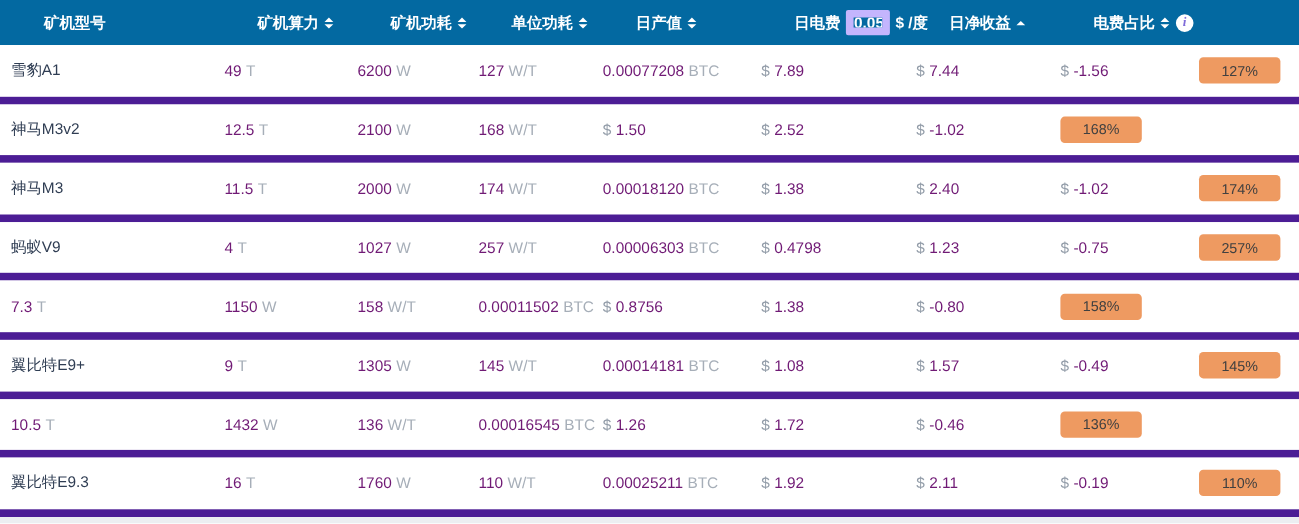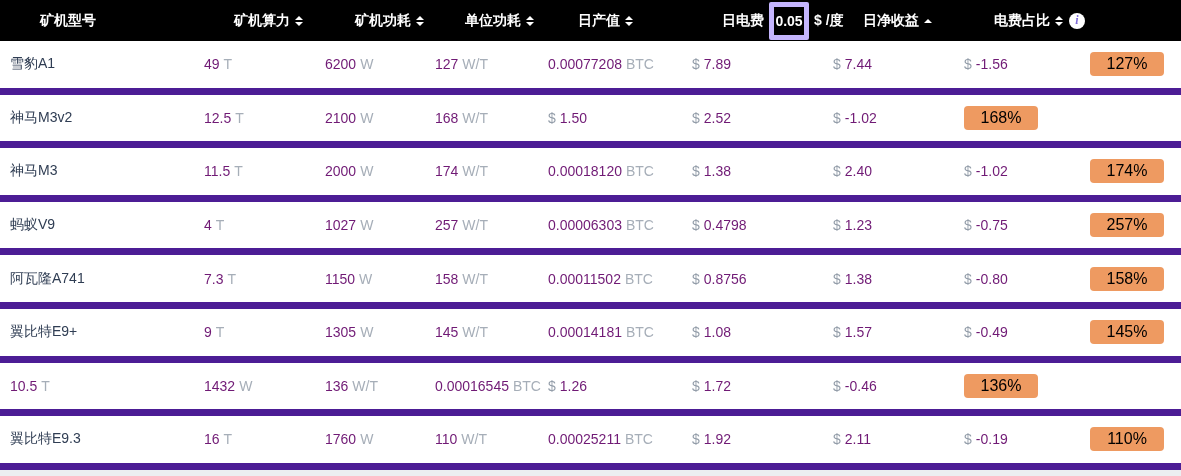--- a/index.html
+++ b/index.html
@@ -2,39 +2,39 @@
 <html><head>
 <meta charset="utf-8">
 <style>
   * { margin:0; padding:0; box-sizing:border-box; }
   html,body { width:1181px; height:476px; overflow:hidden; background:#fff;
     font-family:"Liberation Sans","DejaVu Sans",sans-serif; }
   .table { width:1181px; }
   .grid { display:grid;
     grid-template-columns:194px 121px 110px 113px 144px 141px 131px 126px 91px;
     padding-left:10px; align-items:center; }
-  .thead { height:41px; background:#000000; color:#fff; font-size:14px; font-weight:700;padding-left:40px; }
+  .thead { height:41px; background:#0369a1; color:#fff; font-size:14px; font-weight:700;padding-left:40px; }
   .hcell { display:flex; align-items:center; white-space:nowrap; }
   .trow { height:53.6px; border-bottom:7px solid #4c1d95; background:#fff;
     font-size:14px; color:#2F3D53; }
   .cell { white-space:nowrap; }
   .num { color:#701a75; }
   .unit { color:#A6AEB8; margin-left:4px; }
   .cur { color:#939DA9; margin-right:4px; }
   .badge { display:inline-flex; justify-content:center; align-items:center;
     width:74px; height:24px; border-radius:4px; background:#EE9A61;
-    color:#000000; font-size:16px; }
+    color:#404040; font-size:13px; }
   
   .sort { display:inline-flex; flex-direction:column; gap:2px; margin-left:5px; }
   .car-up { width:0; height:0; border-left:4px solid transparent;
     border-right:4px solid transparent; border-bottom:4px solid #fff; }
   .car-dn { width:0; height:0; border-left:4px solid transparent;
     border-right:4px solid transparent; border-top:4px solid #fff; }
   
-  .fee-input { width:40px; height:38px; margin:0 5px; border:5px solid #c4b5fd;
+  .fee-input { width:40px; height:23px; margin:0 5px; border:7px solid #c4b5fd;
     border-radius:2px; background:transparent; color:#fff; text-align:center;
     font-size:14px; font-weight:700; font-family:inherit; outline:none; }
   
   .info { display:inline-flex; justify-content:center; align-items:center;
     width:16px; height:16px; border-radius:50%; background:#fff; color:#806CD9;
     font-family:"Liberation Serif","DejaVu Serif",serif; font-style:italic;
     font-weight:700; font-size:12px; margin-left:6px; cursor:pointer; }
   .bottom-strip { height:6px; background:#ECEEF1; }
 </style>
 </head>
@@ -199,21 +199,20 @@
     </div>
     <div class="cell">
       <span class="cur">$</span><span class="num">-0.75</span>
     </div>
     <div class="cell">
       <span class="badge">257%</span>
     </div>
   </div>
 
   <div class="grid trow">
-    <div class="cell">阿瓦隆A741</div>
     <div class="cell">
       <span class="num">7.3</span><span class="unit">T</span>
     </div>
     <div class="cell">
       <span class="num">1150</span><span class="unit">W</span>
     </div>
     <div class="cell">
       <span class="num">158</span><span class="unit">W/T</span>
     </div>
     <div class="cell">

